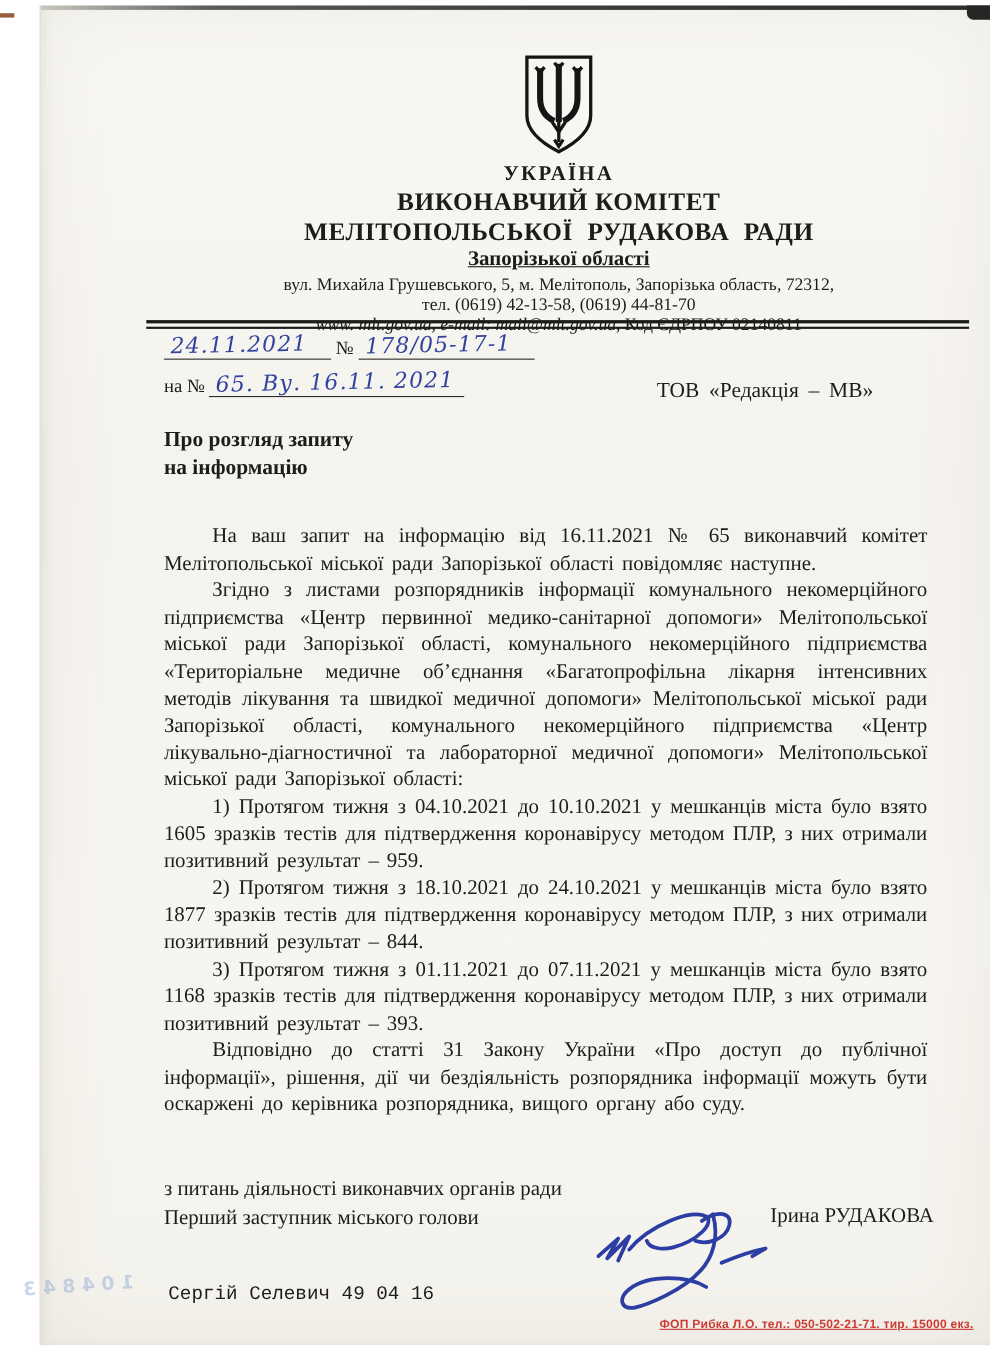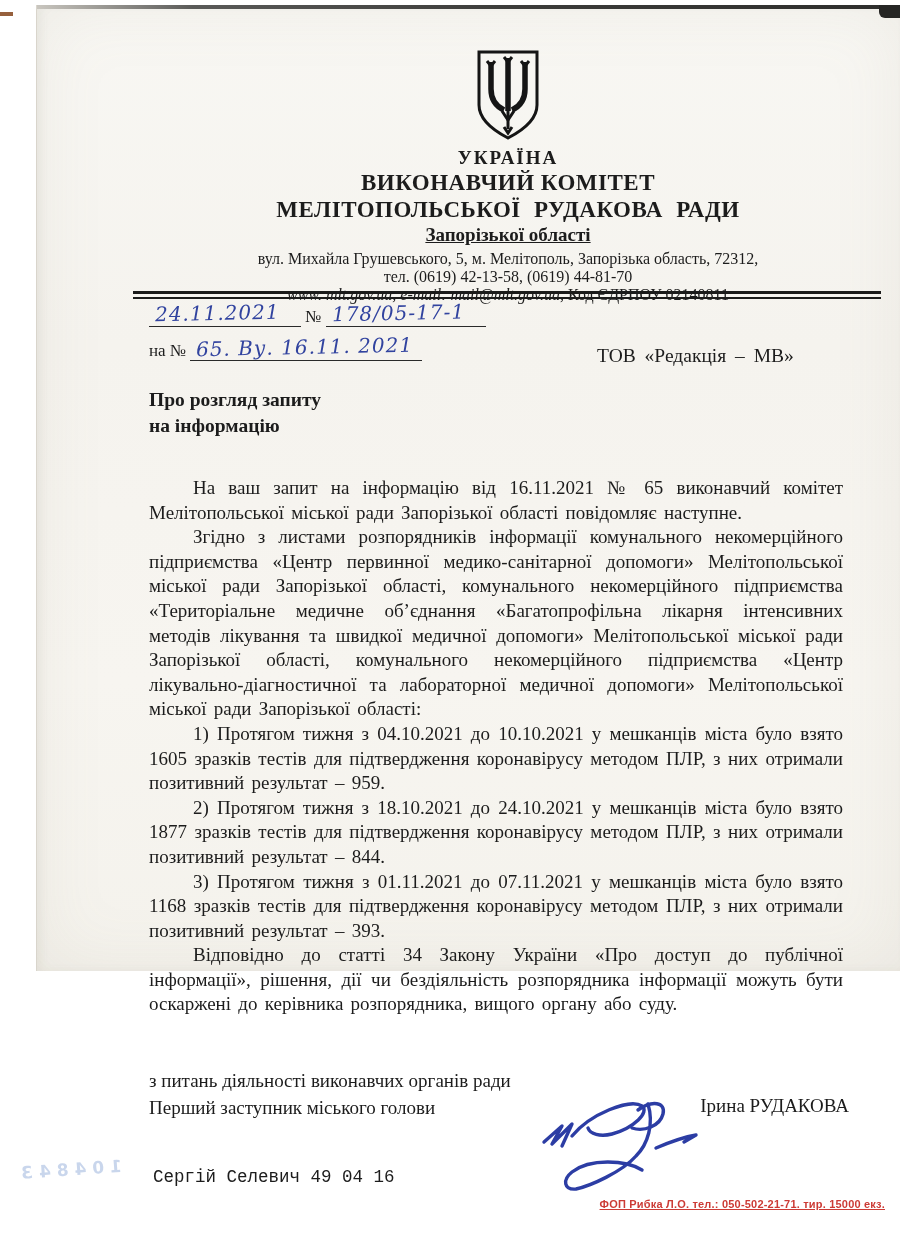--- a/index.html
+++ b/index.html
@@ -1,18 +1,18 @@
 <!DOCTYPE html>
 <html><head>
 <meta charset="utf-8">
 <style>
   html,body{margin:0;padding:0;background:#ffffff;}
   .scan{position:relative;width:900px;height:1233px;overflow:hidden;
         background:#ffffff;font-family:"Liberation Serif","DejaVu Serif",serif;color:#1c1c1c;}
-  .paper{position:absolute;left:36px;top:5px;width:864px;height:966px;
+  .paper{position:absolute;left:36px;top:5px;width:864px;height:1218px;
          background:linear-gradient(180deg,#f8f7f3 0%,#f5f3ee 35%,#f7f5f0 70%,#f4f2ec 100%);
          border-left:1px solid #d9d5cc;
          box-shadow:inset 0 0 70px rgba(150,140,120,0.10), inset 4px 0 8px rgba(120,110,95,0.08);}
   .top-edge{position:absolute;left:0;top:0;width:100%;height:4px;
             background:linear-gradient(90deg,#c9c6bf 0%,#5a5a58 18%,#3c3c3a 55%,#2e2e2c 100%);}
   .corner-smudge{position:absolute;right:0;top:0;width:22px;height:13px;background:#262624;border-radius:0 0 0 6px;}
   .left-dash{position:absolute;left:0;top:12px;width:13px;height:4px;background:#96603d;}
 
   
   .letterhead{position:absolute;top:44px;left:0;right:0;text-align:center;padding-left:78px;}
@@ -124,21 +124,21 @@
       <div>Про розгляд запиту</div>
       <div>на інформацію</div>
     </div>
 
     <div class="body-text">
       <p>На ваш запит на інформацію від 16.11.2021 № 65 виконавчий комітет Мелітопольської міської ради Запорізької області повідомляє наступне.</p>
       <p>Згідно з листами розпорядників інформації комунального некомерційного підприємства «Центр первинної медико-санітарної допомоги» Мелітопольської міської ради Запорізької області, комунального некомерційного підприємства «Територіальне медичне об’єднання «Багатопрофільна лікарня інтенсивних методів лікування та швидкої медичної допомоги» Мелітопольської міської ради Запорізької області, комунального некомерційного підприємства «Центр лікувально-діагностичної та лабораторної медичної допомоги» Мелітопольської міської ради Запорізької області:</p>
       <p>1) Протягом тижня з 04.10.2021 до 10.10.2021 у мешканців міста було взято 1605 зразків тестів для підтвердження коронавірусу методом ПЛР, з них отримали позитивний результат – 959.</p>
       <p>2) Протягом тижня з 18.10.2021 до 24.10.2021 у мешканців міста було взято 1877 зразків тестів для підтвердження коронавірусу методом ПЛР, з них отримали позитивний результат – 844.</p>
       <p>3) Протягом тижня з 01.11.2021 до 07.11.2021 у мешканців міста було взято 1168 зразків тестів для підтвердження коронавірусу методом ПЛР, з них отримали позитивний результат – 393.</p>
-      <p>Відповідно до статті 34 Закону України «Про доступ до публічної інформації», рішення, дії чи бездіяльність розпорядника інформації можуть бути оскаржені до керівника розпорядника, вищого органу або суду.</p>
+      <p>Відповідно до статті 31 Закону України «Про доступ до публічної інформації», рішення, дії чи бездіяльність розпорядника інформації можуть бути оскаржені до керівника розпорядника, вищого органу або суду.</p>
     </div>
 
     <div class="sign">
       <div>з питань діяльності виконавчих органів ради</div>
       <div>Перший заступник міського голови</div>
       <span class="sig-name">Ірина РУДАКОВА</span>
     </div>
 
     <div class="executor">Сергій Селевич 49 04 16</div>
     <div class="print-info">ФОП Рибка Л.О. тел.: 050-502-21-71. тир. 15000 екз.</div>

